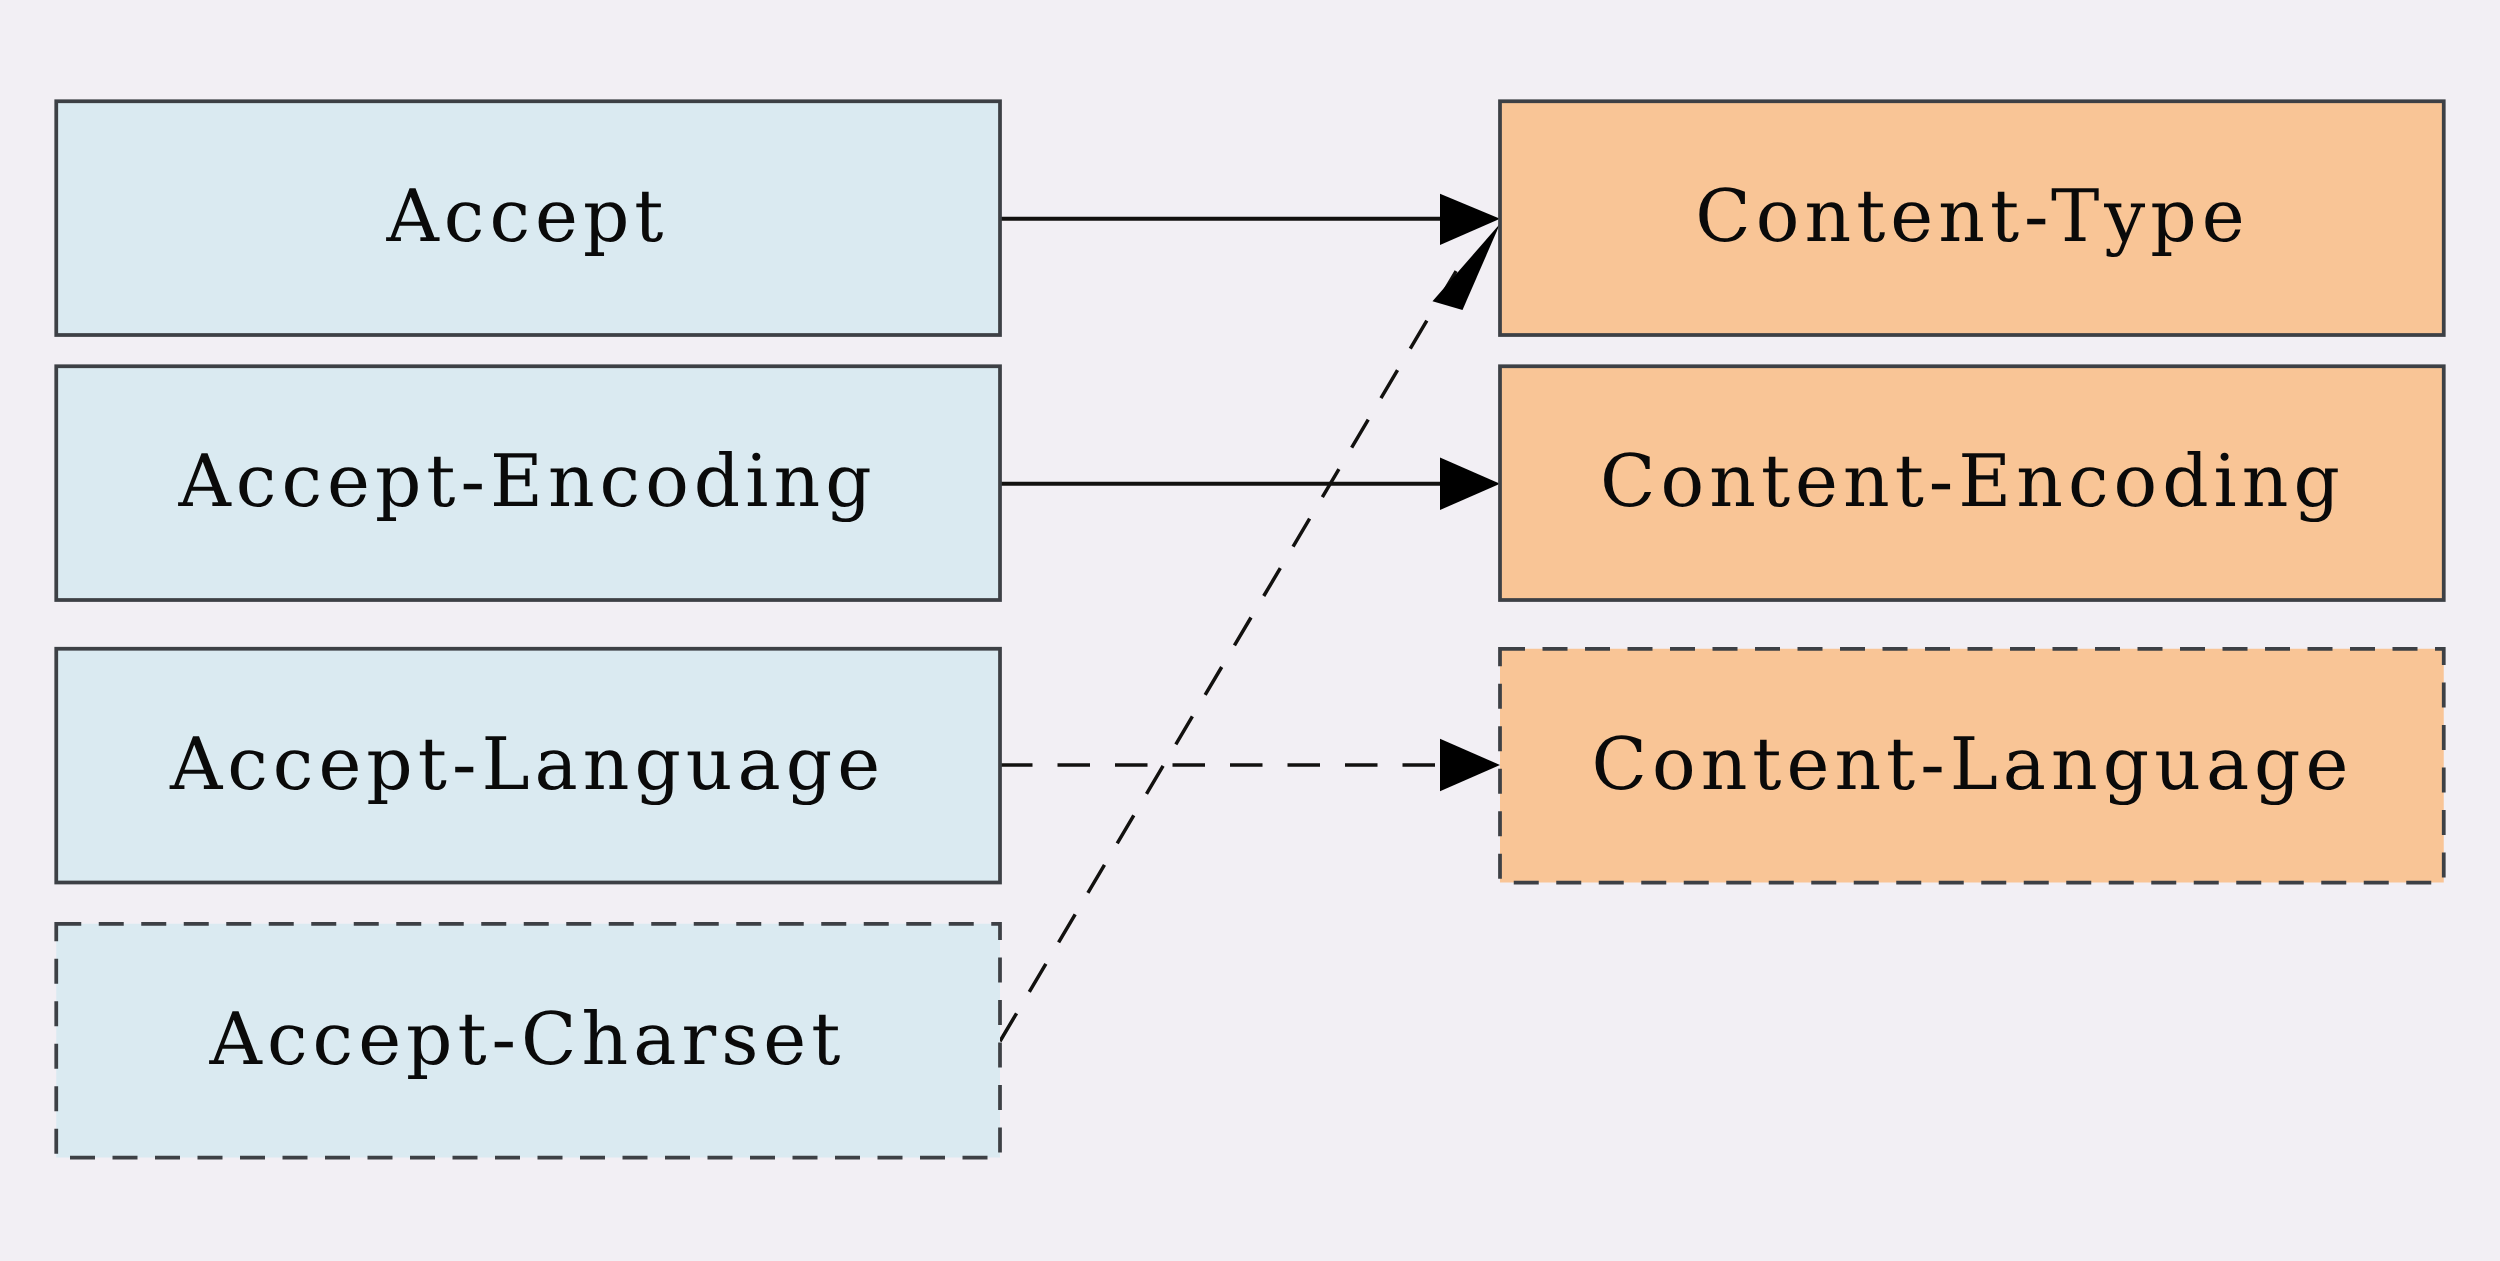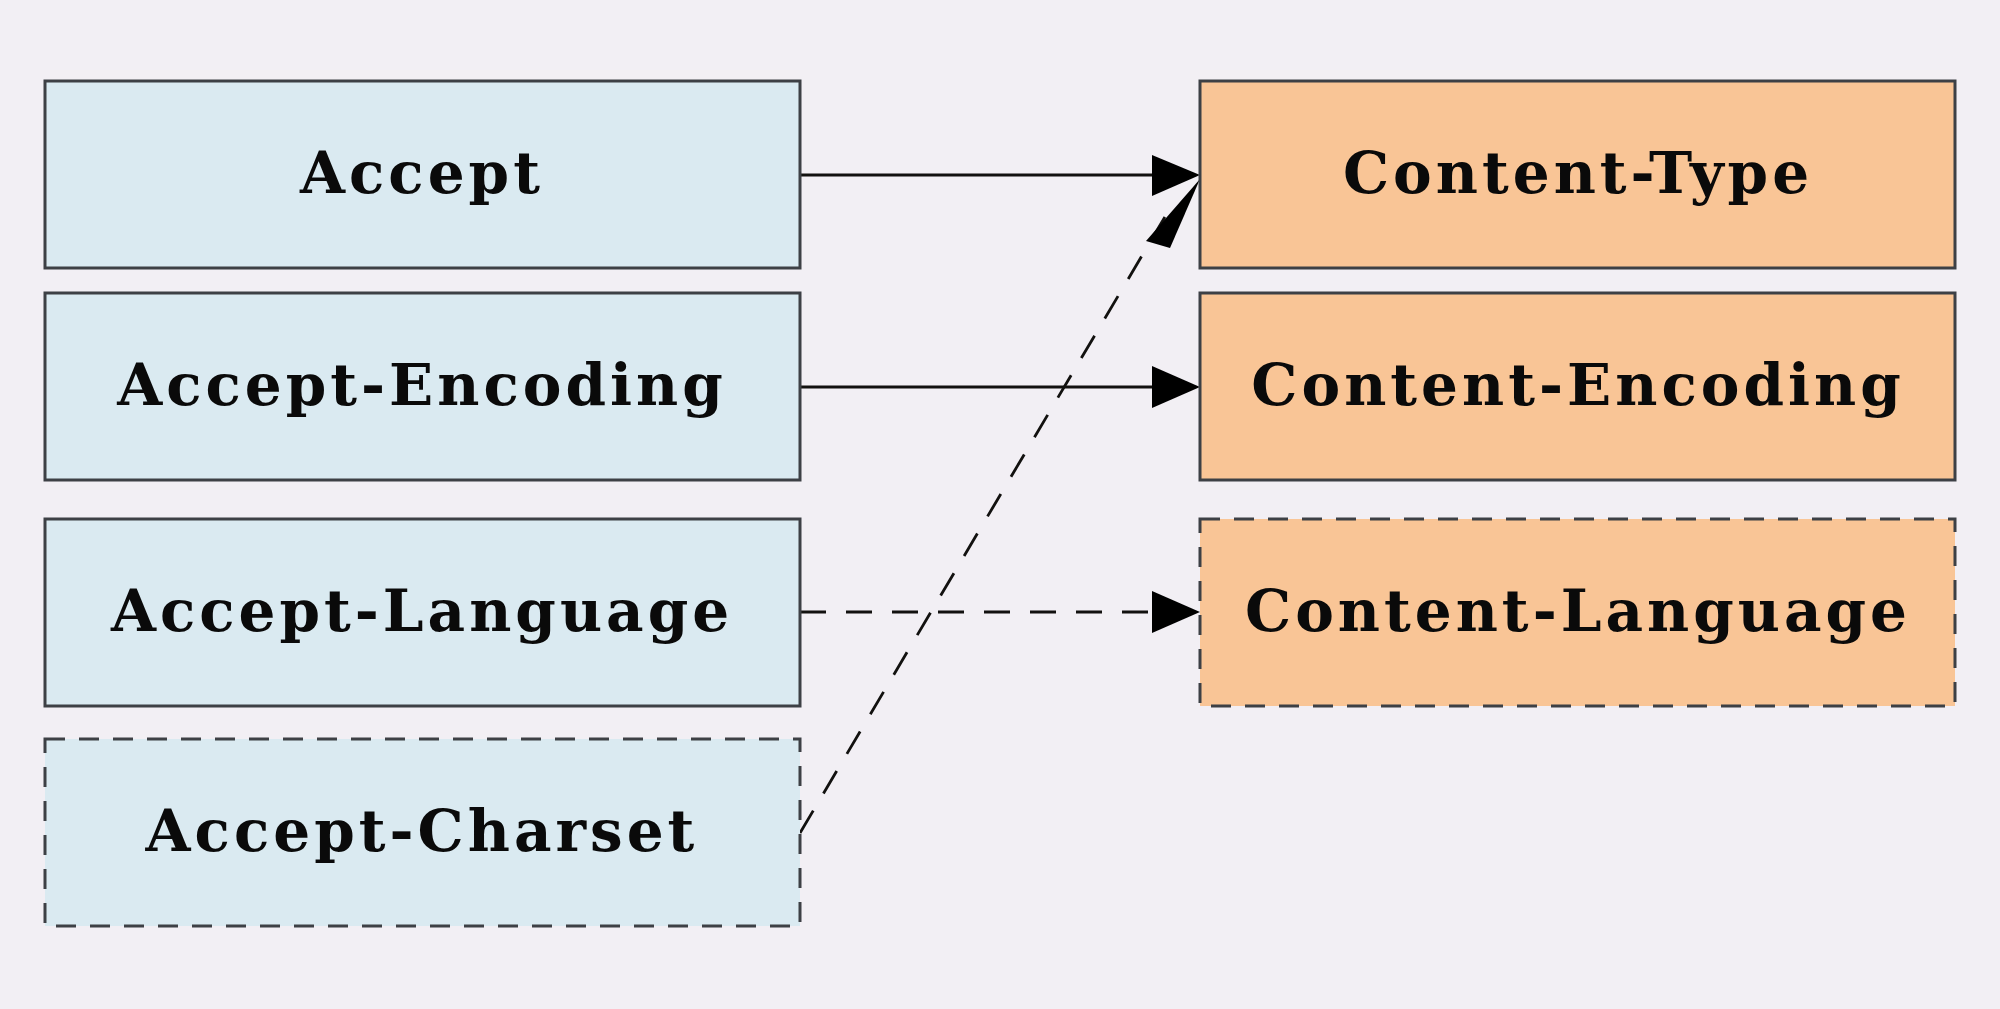--- a/index.html
+++ b/index.html
@@ -10,21 +10,20 @@
     width: 2000px;
     height: 1009px;
     background: #f2eff4;
     font-family: "DejaVu Serif", serif;
     overflow: hidden;
   }
   #diagram-root {
     position: relative;
     width: 2000px;
     height: 1009px;
-    font-weight: bold;
   }
   svg.diagram-canvas {
     display: block;
     width: 2000px;
     height: 1009px;
   }
   .node-box {
     stroke: #3d4045;
     stroke-width: 3;
   }

